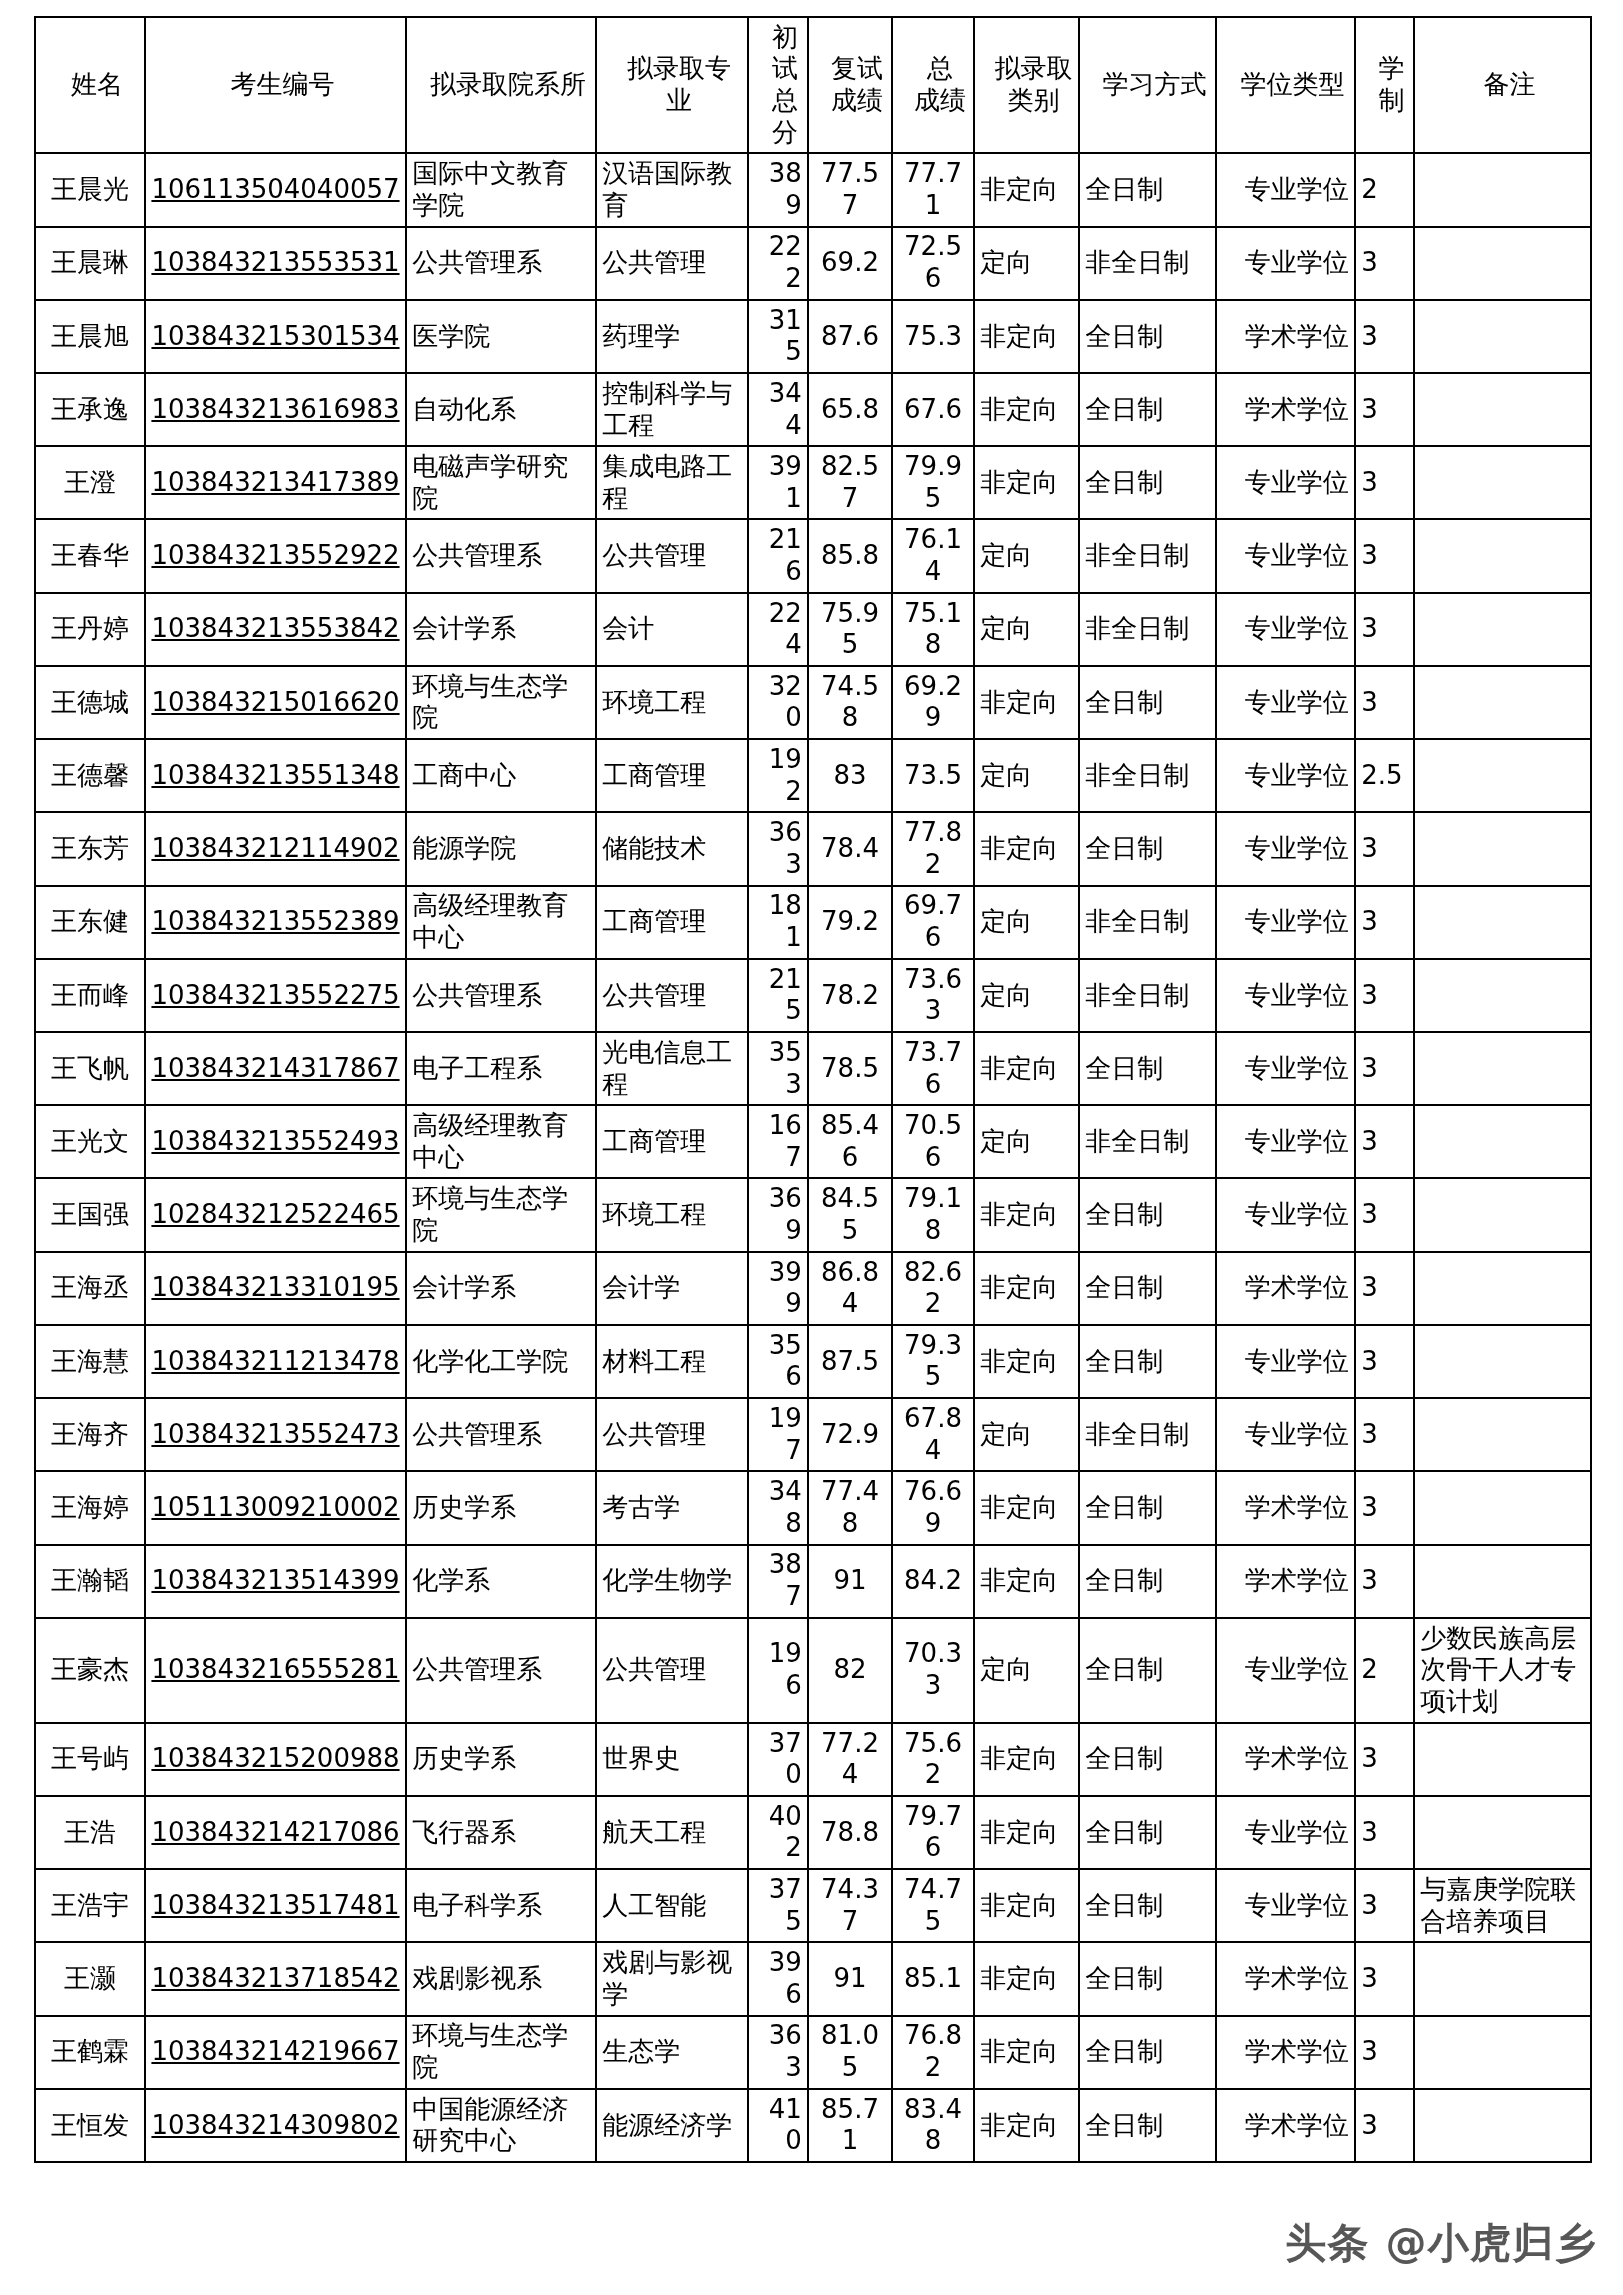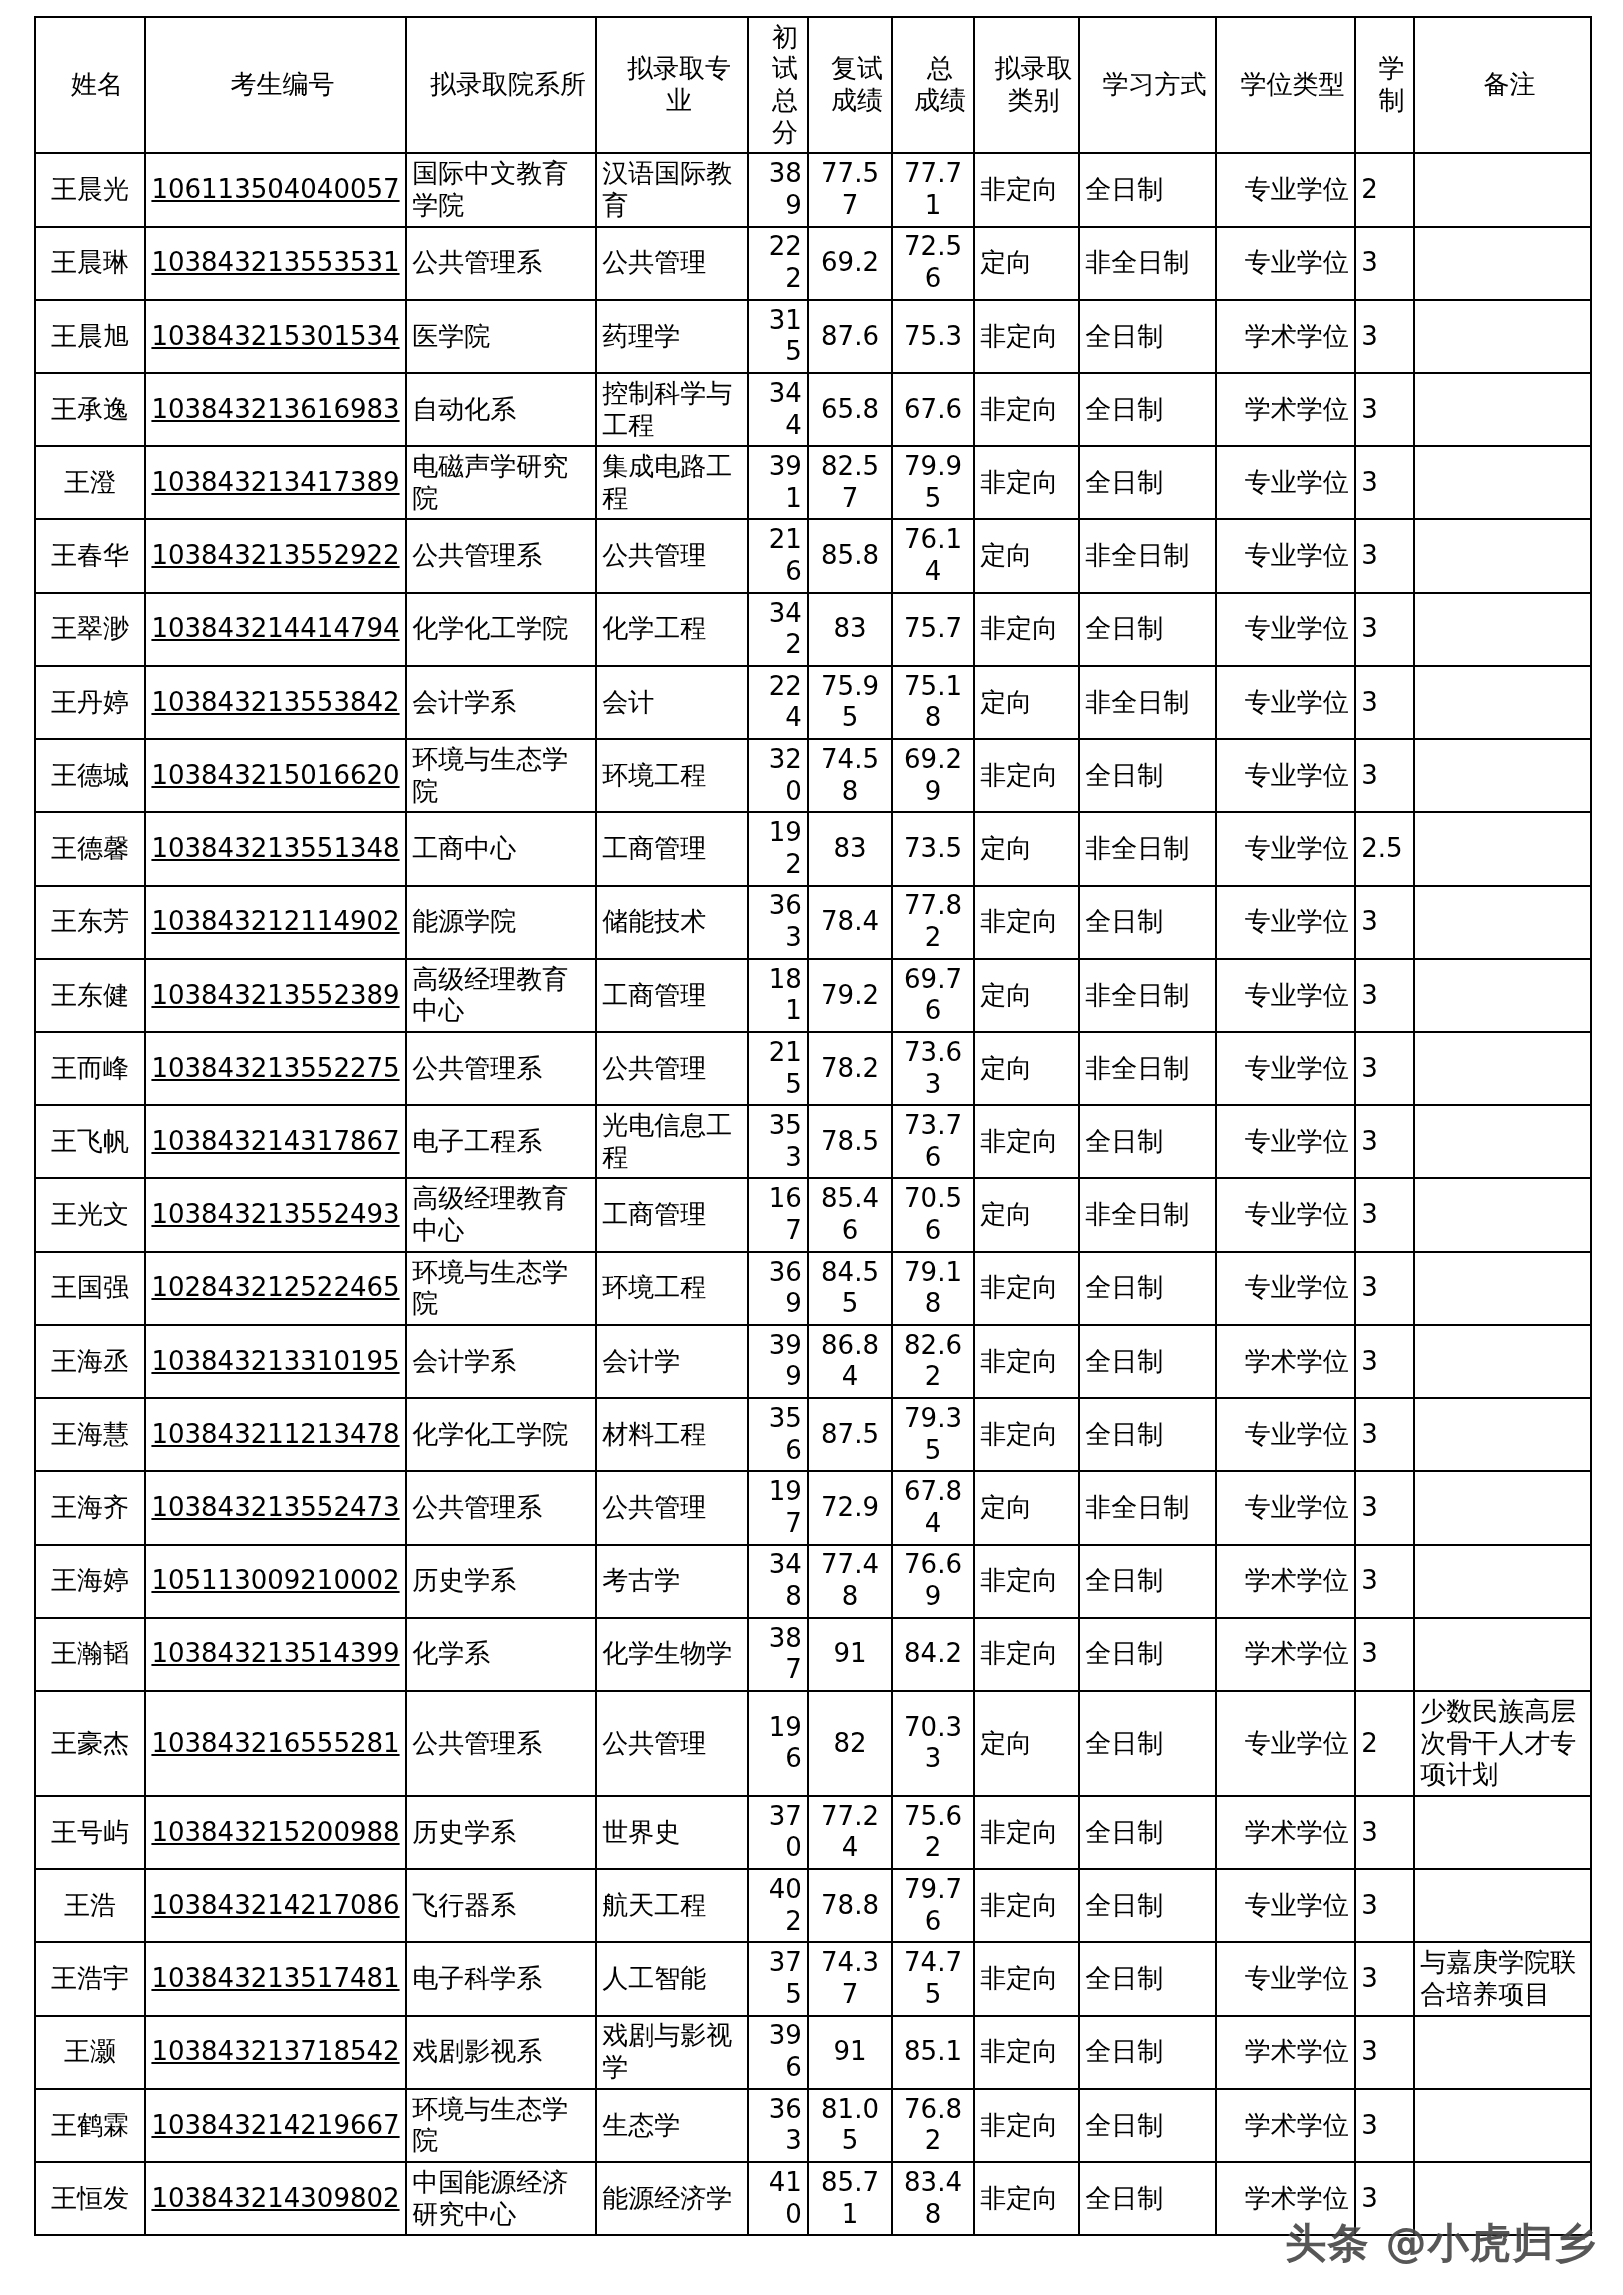--- a/index.html
+++ b/index.html
@@ -217,34 +217,20 @@
           <td class="pre">216</td>
           <td class="re">85.8</td>
           <td class="total">76.14</td>
           <td class="cat">定向</td>
           <td class="mode">非全日制</td>
           <td class="degree">专业学位</td>
           <td class="years">3</td>
           <td class="note"></td>
         </tr>
         <tr>
-          <td class="name">王翠渺</td>
-          <td class="id">103843214414794</td>
-          <td class="dept">化学化工学院</td>
-          <td class="major">化学工程</td>
-          <td class="pre">342</td>
-          <td class="re">83</td>
-          <td class="total">75.7</td>
-          <td class="cat">非定向</td>
-          <td class="mode">全日制</td>
-          <td class="degree">专业学位</td>
-          <td class="years">3</td>
-          <td class="note"></td>
-        </tr>
-        <tr>
           <td class="name">王丹婷</td>
           <td class="id">103843213553842</td>
           <td class="dept">会计学系</td>
           <td class="major">会计</td>
           <td class="pre">224</td>
           <td class="re">75.95</td>
           <td class="total">75.18</td>
           <td class="cat">定向</td>
           <td class="mode">非全日制</td>
           <td class="degree">专业学位</td>

